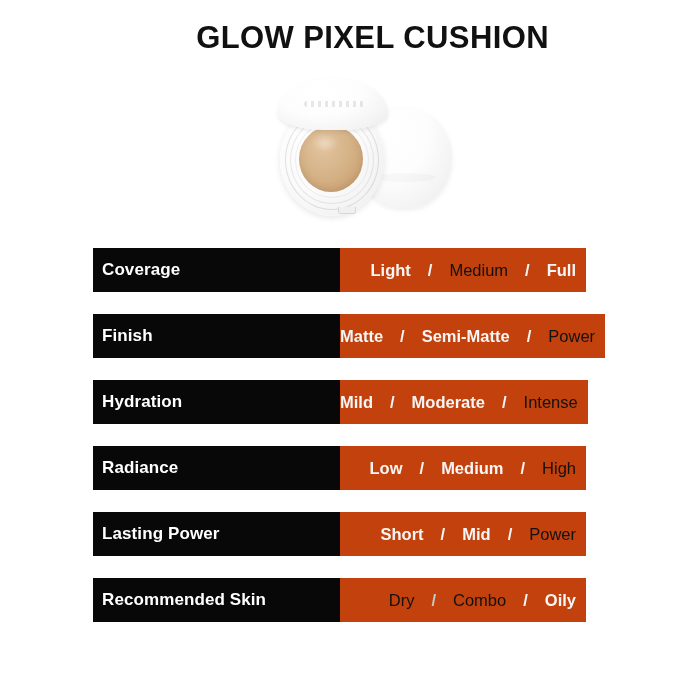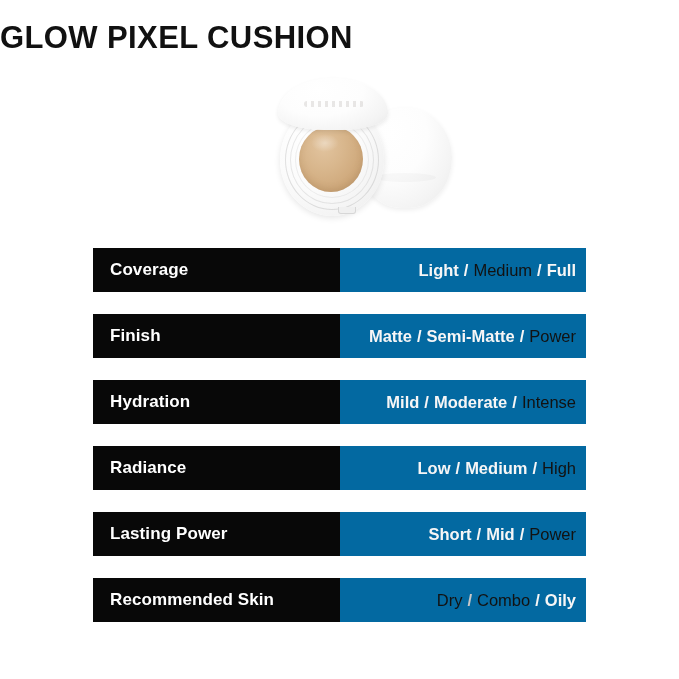--- a/index.html
+++ b/index.html
@@ -22,21 +22,21 @@
     height: 679px;
     background: #ffffff;
   }
 
   
   .title {
     position: absolute;
     top: 18px;
     left: 0;
     width: 549px;
-    text-align: left;
+    text-align: right;
     font-size: 31px;
     font-weight: 700;
     letter-spacing: 0.4px;
     color: #111111;
     line-height: 40px;
     white-space: nowrap;
   }
 
   
   .product {
@@ -163,38 +163,39 @@
     margin-bottom: 22px;
   }
   .spec-row:last-child { margin-bottom: 8px; }
 
   .spec-label {
     flex: 0 0 247px;
     background: #080808;
     color: #ffffff;
     display: flex;
     align-items: center;
-    padding-left: 17px;
+    padding-left: 9px;
     box-sizing: border-box;
     font-size: 17px;
     font-weight: 700;
     letter-spacing: 0.1px;
     white-space: nowrap;
   }
 
   .spec-options {
     flex: 1 1 auto;
-    background: #0369a1;
+    background: #c2410c;
     display: flex;
     align-items: center;
     justify-content: flex-end;
     padding-right: 10px;
     box-sizing: border-box;
     font-size: 16.5px;
     white-space: nowrap;
+    gap: 12px;
   }
 
   .opt {
     color: #f7f6f6;
     font-weight: 600;
   }
   .opt.is-active {
     color: #121212;
     font-weight: 400;
   }

